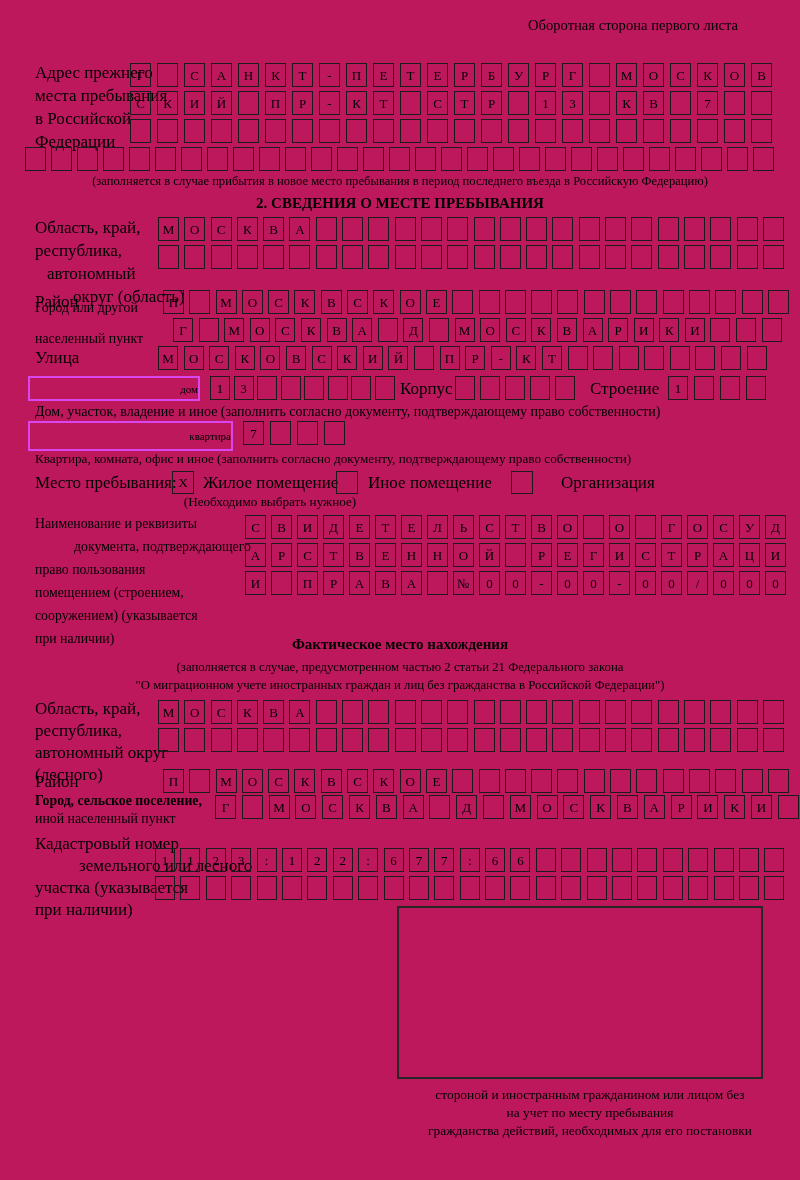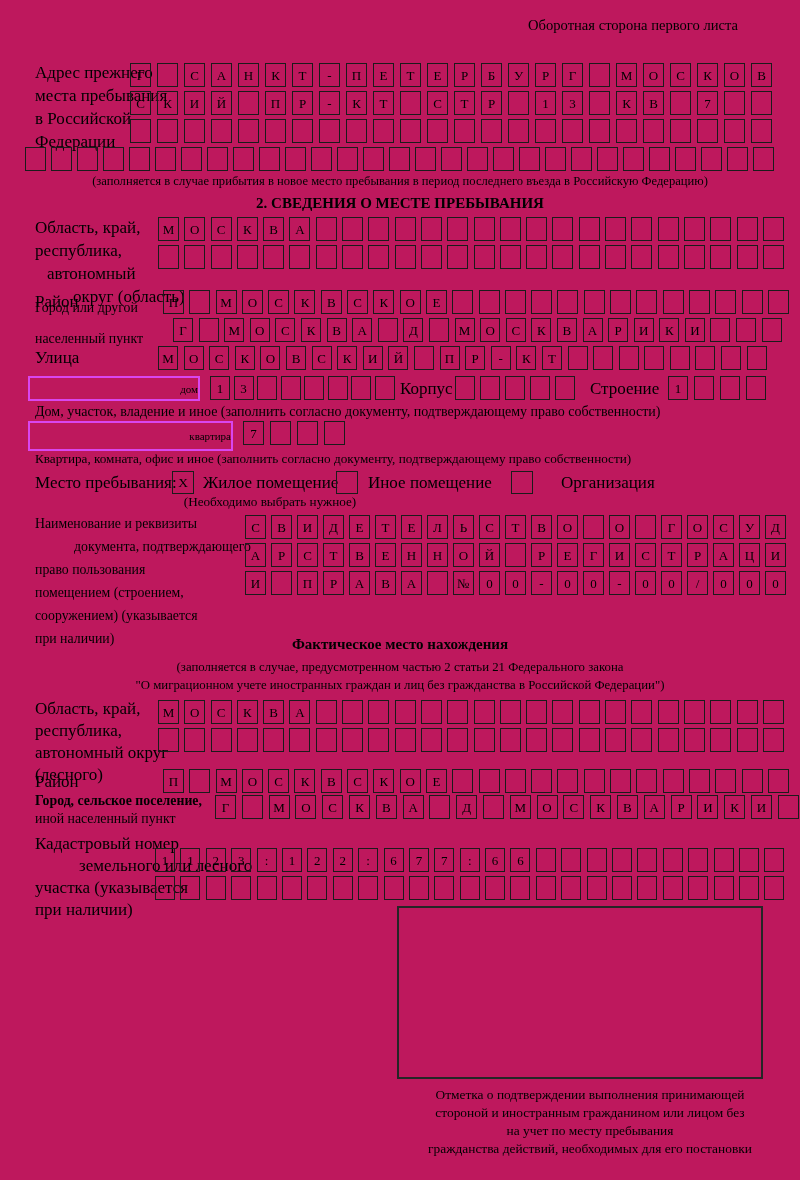--- a/index.html
+++ b/index.html
@@ -590,19 +590,18 @@
       <span class="cell"></span>
       <span class="cell"></span>
       <span class="cell"></span>
       <span class="cell"></span>
       <span class="cell"></span>
       <span class="cell"></span>
     </div>
 
   <div class="bigbox"></div>
   <div class="abs" style="left:380px;top:1086px;width:420px;text-align:center;white-space:normal;font-size:13.4px;line-height:18px;">
-    <div>Отметка о подтверждении выполнения принимающей</div>
     <div>стороной и иностранным гражданином или лицом без</div>
     <div>на учет по месту пребывания</div>
     <div>гражданства действий, необходимых для его постановки</div>
   </div>
 
 </div>
 
 </body></html>

